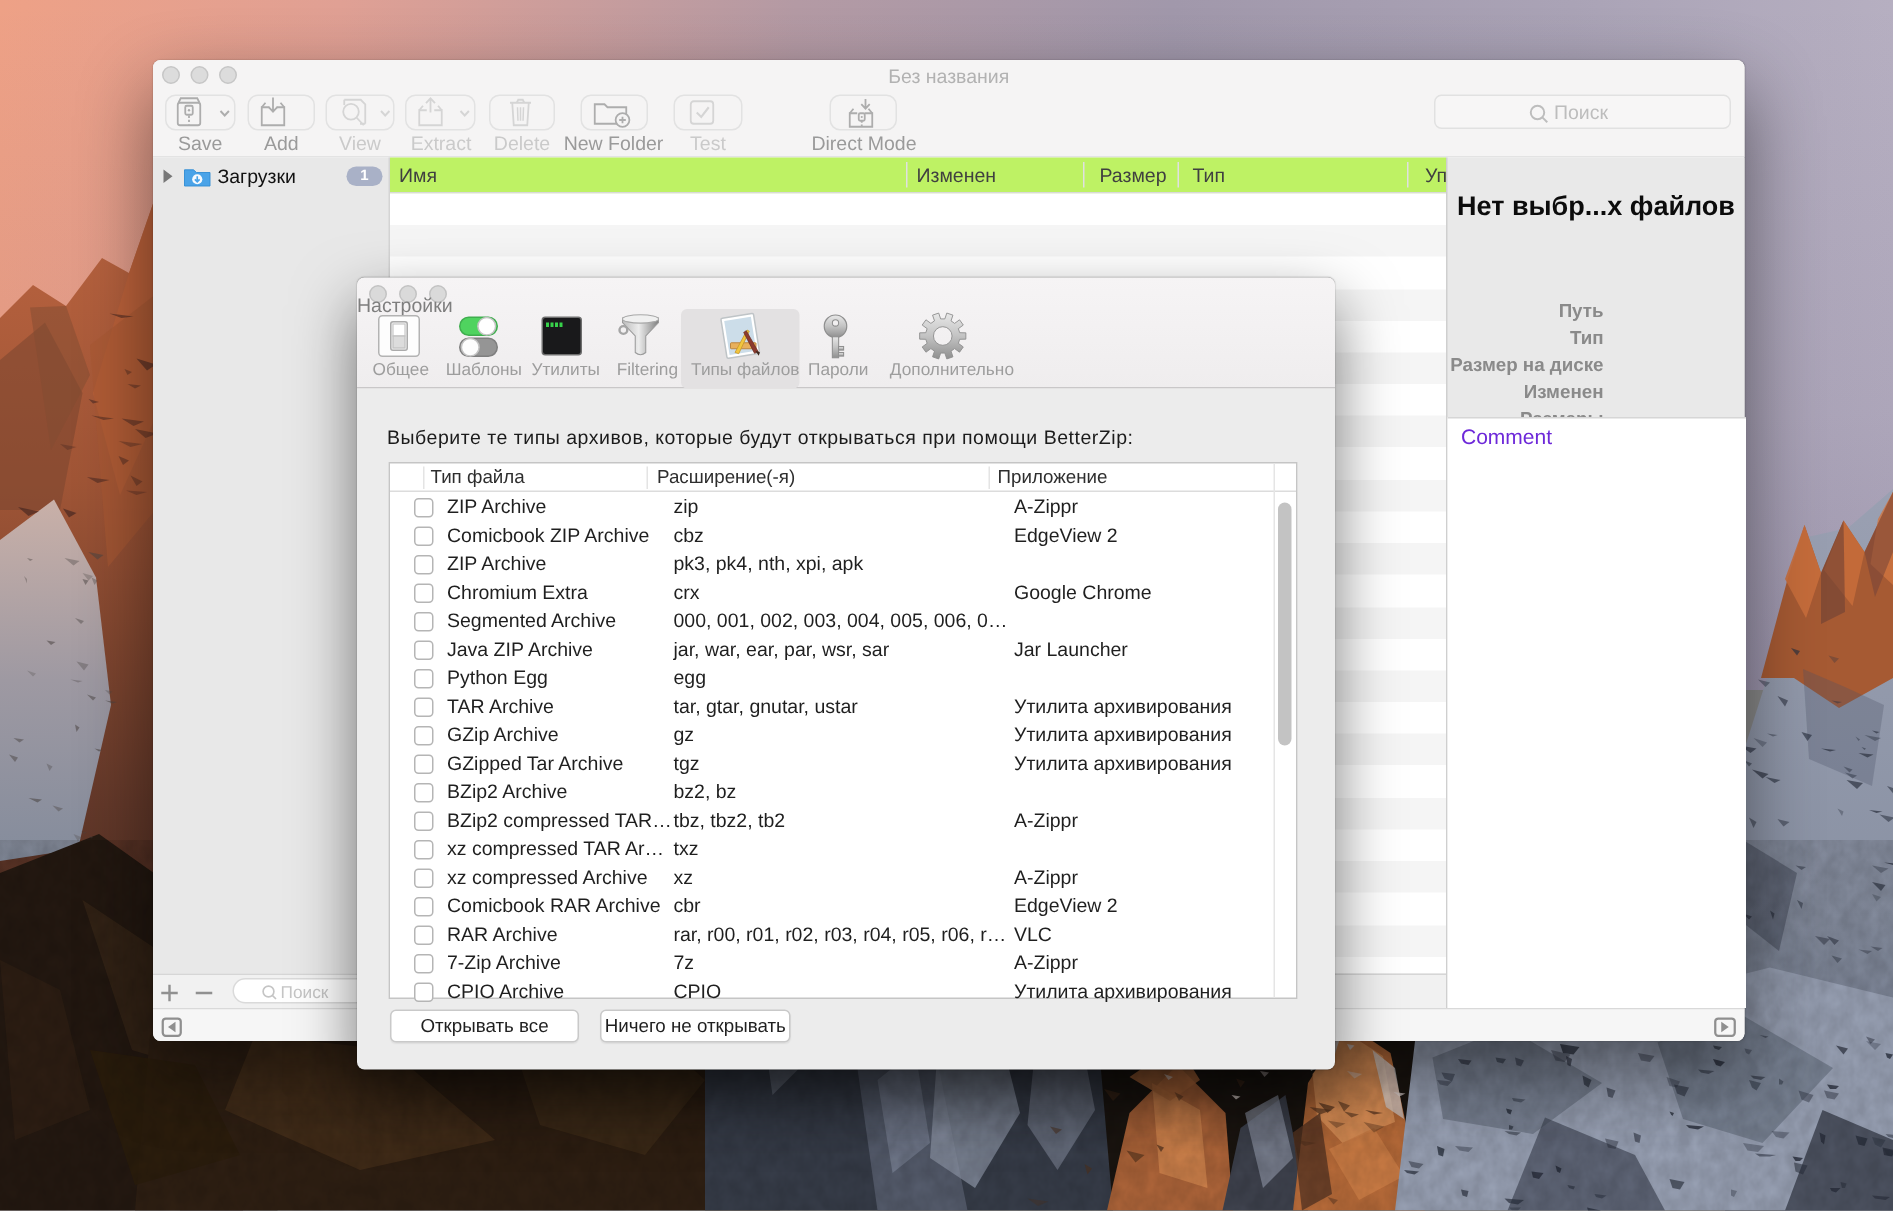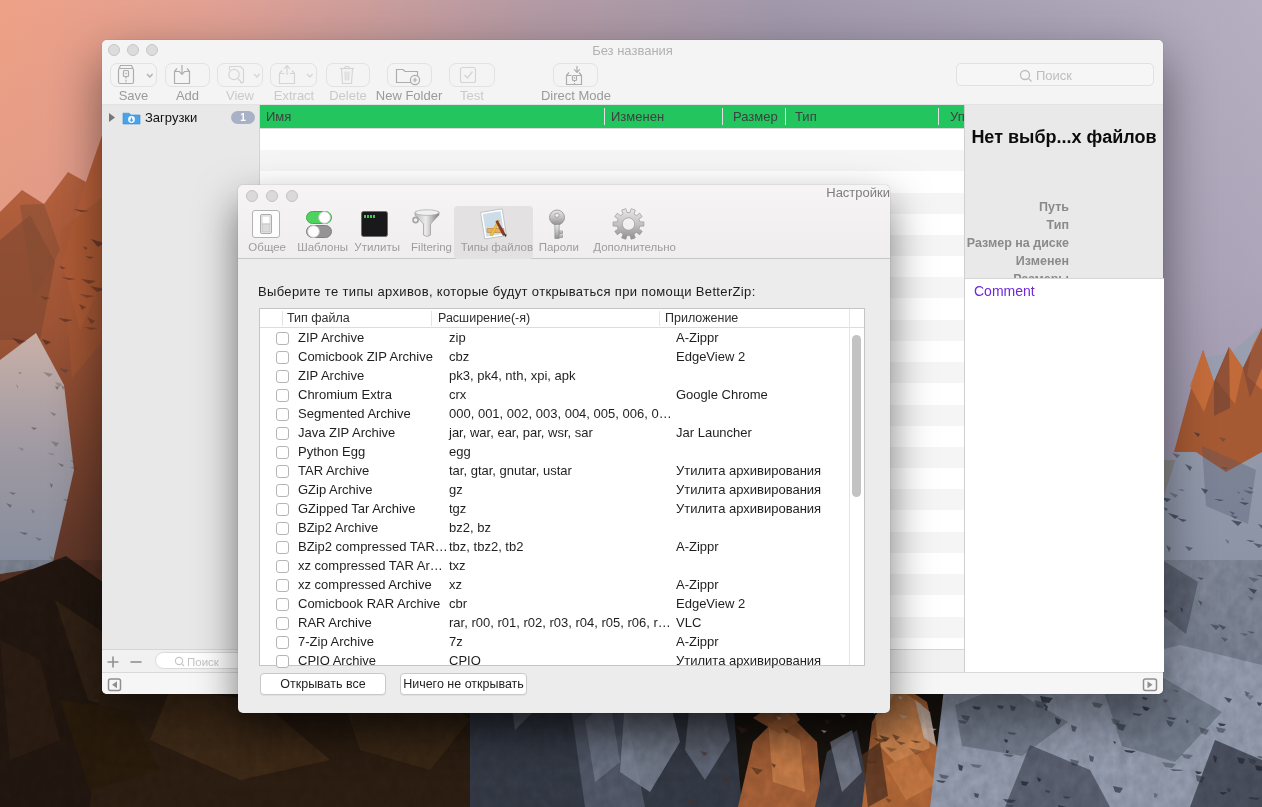--- a/index.html
+++ b/index.html
@@ -11,37 +11,37 @@
 #mw-chrome { position:absolute; left:0; top:0; width:100%; height:65px; background:#f5f4f4; border-radius:5px 5px 0 0; border-bottom:1px solid #e3e3e3; }
 .tl { position:absolute; top:4px; width:12px; height:12px; border-radius:50%; background:#dcdcdc; border:1px solid #c6c6c6; }
 #mw-title { position:absolute; top:3px; left:0; width:100%; text-align:center; font-size:13px; color:#b2b2b2; }
 .tbtn { position:absolute; top:23px; height:24px; border:1px solid #e2e2e2; border-radius:7px; }
 .tlabel { position:absolute; top:48px; font-size:13px; text-align:center; }
 .en { color:#9a9a9a; }
 .dis { color:#cacaca; }
 #mw-search { position:absolute; left:854px; top:23px; width:198px; height:23px; border:1px solid #e1e1e1; border-radius:5px; background:#f7f6f6; }
 
 #mw-sidebar { position:absolute; left:0; top:65px; width:158px; height:544px; background:#e8e8e8; border-right:1px solid #d4d4d4; }
-#mw-header { position:absolute; left:158px; top:65px; width:704px; height:24px; background:#22c55e; border-bottom:1px solid #d9d9d9; font-size:13px; color:#404040; }
+#mw-header { position:absolute; left:158px; top:65px; width:704px; height:24px; background:#bef264; border-bottom:1px solid #d9d9d9; font-size:13px; color:#404040; }
 .hcol { position:absolute; top:4px; }
 .hdiv { position:absolute; top:3px; width:1px; height:17px; background:#e0e0e0; }
 #mw-rows { position:absolute; left:158px; top:89px; width:704px; height:520px; background:#fff; }
 .stripe { position:absolute; left:0; width:100%; height:21px; background:#f5f5f5; }
 #mw-inspector { position:absolute; left:862px; top:65px; width:199px; height:567px; background:#e9e9e9; border-left:1px solid #cfcfcf; }
 #insp-title { position:absolute; left:0; top:22px; width:100%; text-align:center; font-weight:bold; font-size:18px; color:#0c0c0c; }
 .ilabel { position:absolute; right:94px; font-size:12.5px; font-weight:bold; color:#8a8a8a; white-space:nowrap;margin-top:40px; }
 #comment { position:absolute; left:0; top:173px; width:199px; height:394px; background:#fff; border-top:1px solid #d6d6d6; }
 #comment span { position:absolute; left:9px; top:4px; font-size:14px; color:#6d28d9; }
 #mw-bottombar { position:absolute; left:0; top:609px; width:862px; height:23px; background:#f1f1f1; border-top:1px solid #d6d6d6; }
 #sb-search { position:absolute; left:53px; top:612px; width:130px; height:17px; background:#ffffff; border:1px solid #dadada; border-radius:9px; }
 #mw-statusbar { position:absolute; left:0; top:632px; width:100%; height:22px; background:#f6f6f6; border-top:1px solid #d9d9d9; border-radius:0 0 5px 5px; }
 
 #dialog { position:absolute; left:238px; top:185px; width:652px; height:528px; border-radius:5px; background:#ececec; box-shadow:0 18px 42px rgba(0,0,0,.52), 0 0 1px rgba(0,0,0,.4); }
 #dlg-top { position:absolute; left:0; top:0; width:100%; height:74px; background:linear-gradient(#f6f4f5,#efedee); border-bottom:1px solid #c9c7c8; border-radius:5px 5px 0 0; }
-#dlg-title { position:absolute; top:0; left:0; width:100%; text-align:right; font-size:13px; color:#7e7e7e; }
+#dlg-title { position:absolute; top:11px; left:0; width:100%; text-align:left; font-size:13px; color:#7e7e7e; }
 .dtl { position:absolute; top:5px; width:12px; height:12px; border-radius:50%; background:#dadada; border:1px solid #c3c3c3; }
 .tbl-label { position:absolute; top:56px; font-size:11.5px; color:#9d9d9d; text-align:right; white-space:nowrap; }
 #sel-hl { position:absolute; left:216px; top:21px; width:79px; height:53px; background:#e3e1e2; border-radius:4px; }
 #dlg-instr { position:absolute; left:20px; top:99px; font-size:13px; letter-spacing:0.35px; color:#1b1b1b; }
 #dlg-table { position:absolute; left:21px; top:123px; width:606px; height:358px; background:#fff; border:1px solid #c5c5c5; }
 #dlg-thead { position:absolute; left:0; top:0; width:100%; height:19px; border-bottom:1px solid #dcdcdc; font-size:12.5px; color:#2e2e2e; }
 .dthdiv { position:absolute; top:2px; width:1px; height:15px; background:#e4e4e4; }
 .drow { position:absolute; left:0; width:100%; height:19px; font-size:13px; color:#1f1f1f;margin-left:12px; }
 .cb { position:absolute; left:4px; top:3.5px; width:13px; height:13px; background:#fff; border:1px solid #b5b5b5; border-radius:3px; }
 .c1 { position:absolute; left:26px; top:2px; white-space:nowrap; }

